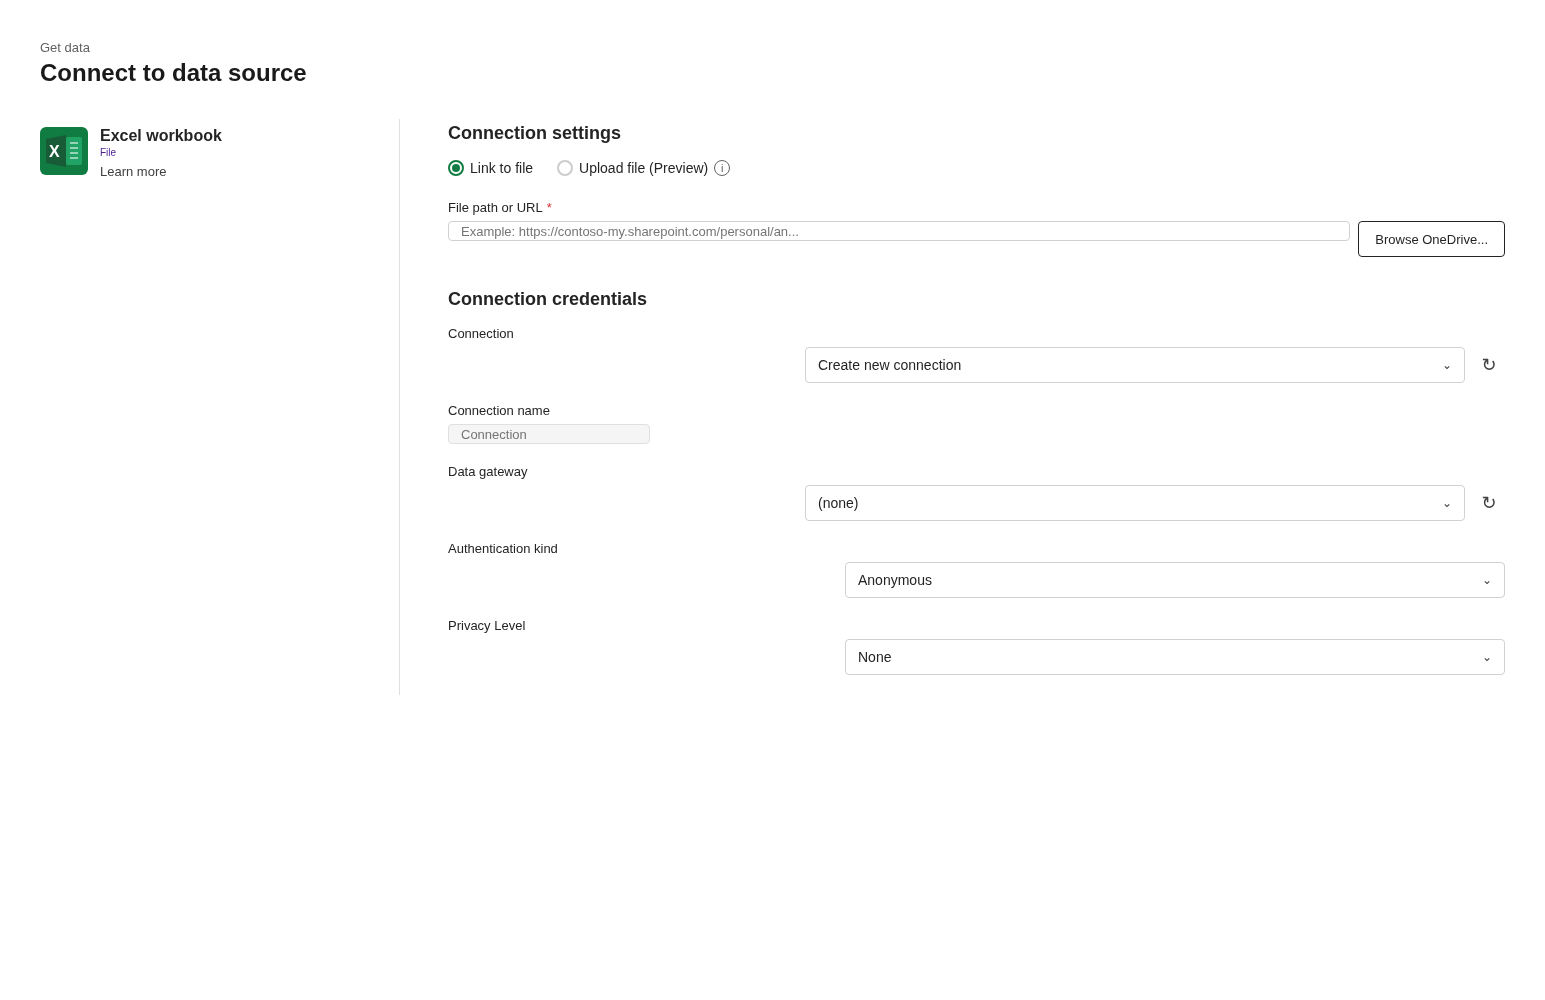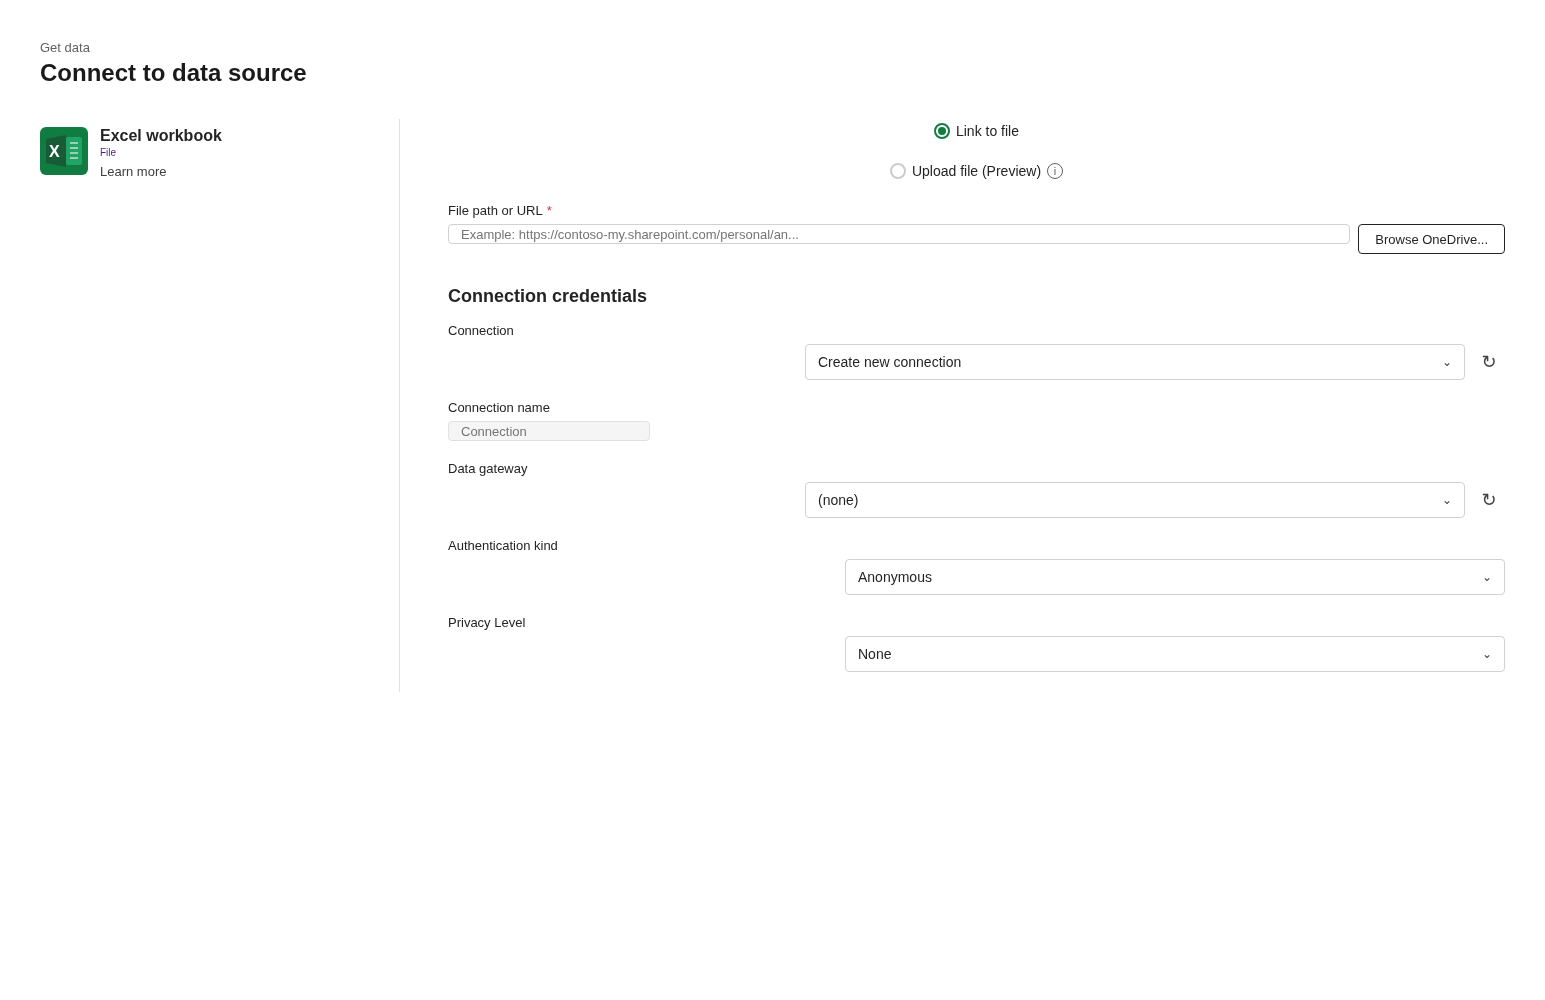--- a/index.html
+++ b/index.html
@@ -82,21 +82,20 @@
       padding-top: 4px;
     }
     .section-title {
       font-size: 18px;
       font-weight: 600;
       color: #242424;
       margin-bottom: 16px;
     }
     .radio-group {
       display: flex;
-      flex-direction: column;
       align-items: center;
       gap: 24px;
       margin-bottom: 24px;
     }
     .radio-option {
       display: flex;
       flex-direction: row;
       align-items: center;
       gap: 6px;
       cursor: pointer;
@@ -169,21 +168,21 @@
       color: #616161;
       background: #ffffff;
       outline: none;
     }
     .text-input.disabled {
       background: #f5f5f5;
       color: #a0a0a0;
       border: 1px solid #e0e0e0;
     }
     .browse-button {
-      height: 30px;
+      height: 36px;
       padding: 0 16px;
       border: 1.5px solid #242424;
       border-radius: 4px;
       background: #ffffff;
       font-size: 13px;
       font-weight: 500;
       color: #242424;
       cursor: pointer;
       white-space: nowrap;
       flex-shrink: 0;
@@ -261,20 +260,21 @@
         <div class="excel-info">
           <div class="excel-title">Excel workbook</div>
           <div class="excel-subtitle">File</div>
           <a class="learn-more-link" href="#">Learn more</a>
         </div>
       </div>
     </div>
 
     <div class="right-panel">
 
+      <div class="section-title">Connection settings</div>
 
       <div class="radio-group">
         <div class="radio-option">
           <div class="radio-circle selected"></div>
           <span class="radio-label">Link to file</span>
         </div>
         <div class="radio-option">
           <div class="radio-circle"></div>
           <span class="radio-label">Upload file (Preview)</span>
           <div class="info-icon">i</div>

